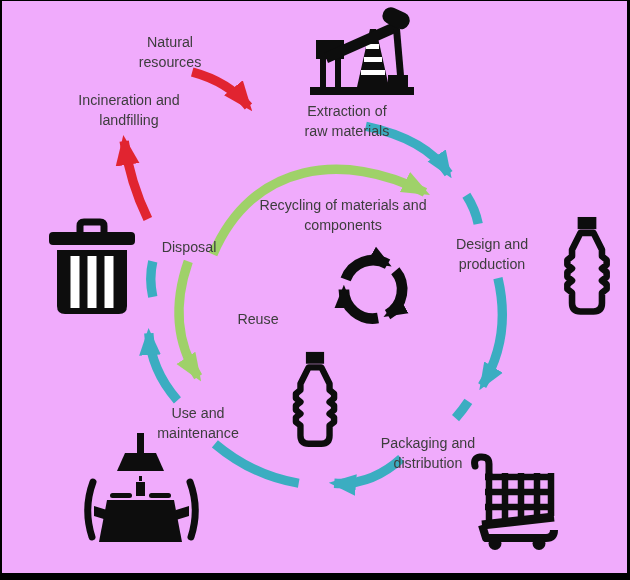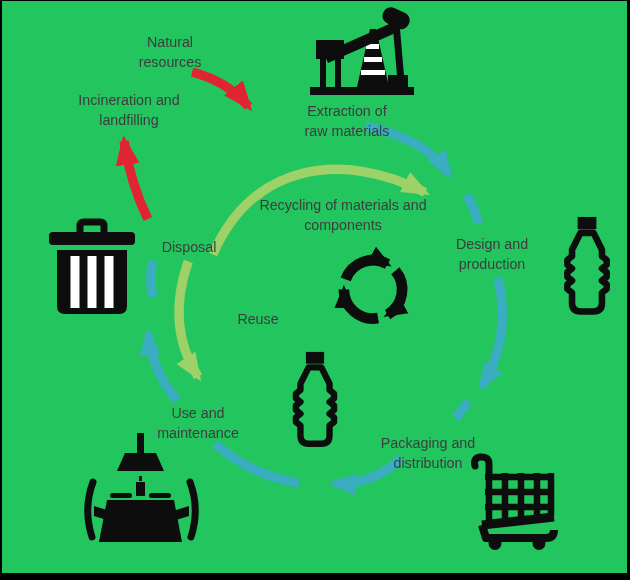--- a/index.html
+++ b/index.html
@@ -1,20 +1,20 @@
 <!DOCTYPE html>
 <html><head>
 <meta charset="utf-8">
 <style>
   html,body{margin:0;padding:0;background:#ffffff;}
   .canvas{
     position:relative;
     width:630px;height:580px;
     box-sizing:border-box;
-    background:#22c55e;
+    background:#f0abfc;
     border-style:solid;
     border-color:#000;
     border-width:1px 3px 7px 2px;
     overflow:hidden;
     font-family:"Liberation Sans",sans-serif;
   }
   .layer{position:absolute;left:0;top:0;width:100%;height:100%;}
   .label{
     position:absolute;
     transform:translateX(-50%) scaleX(0.92);

